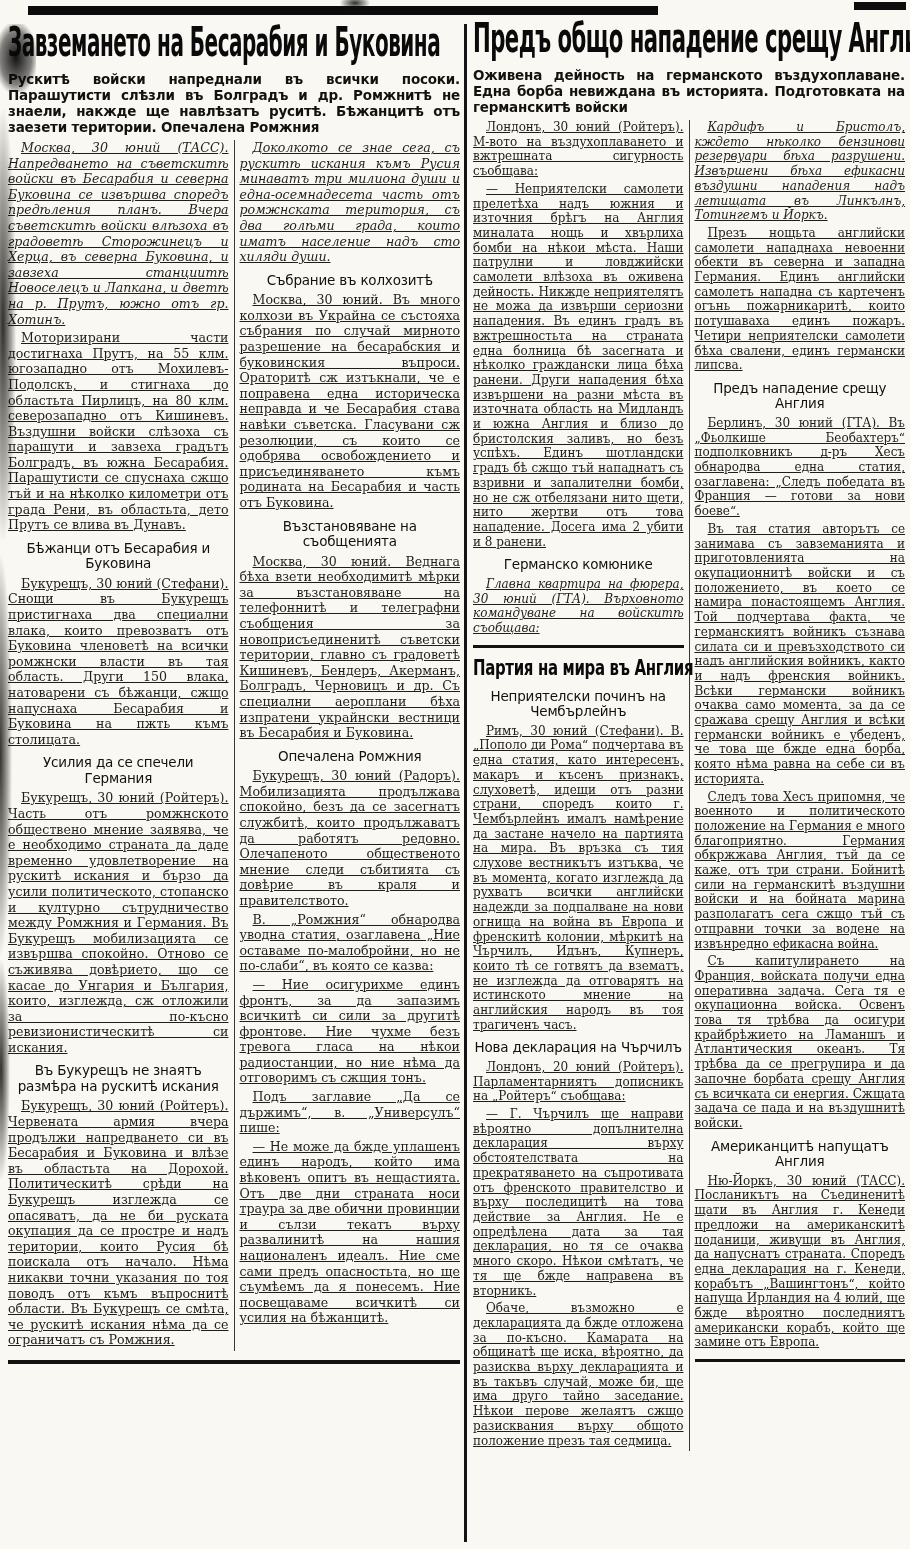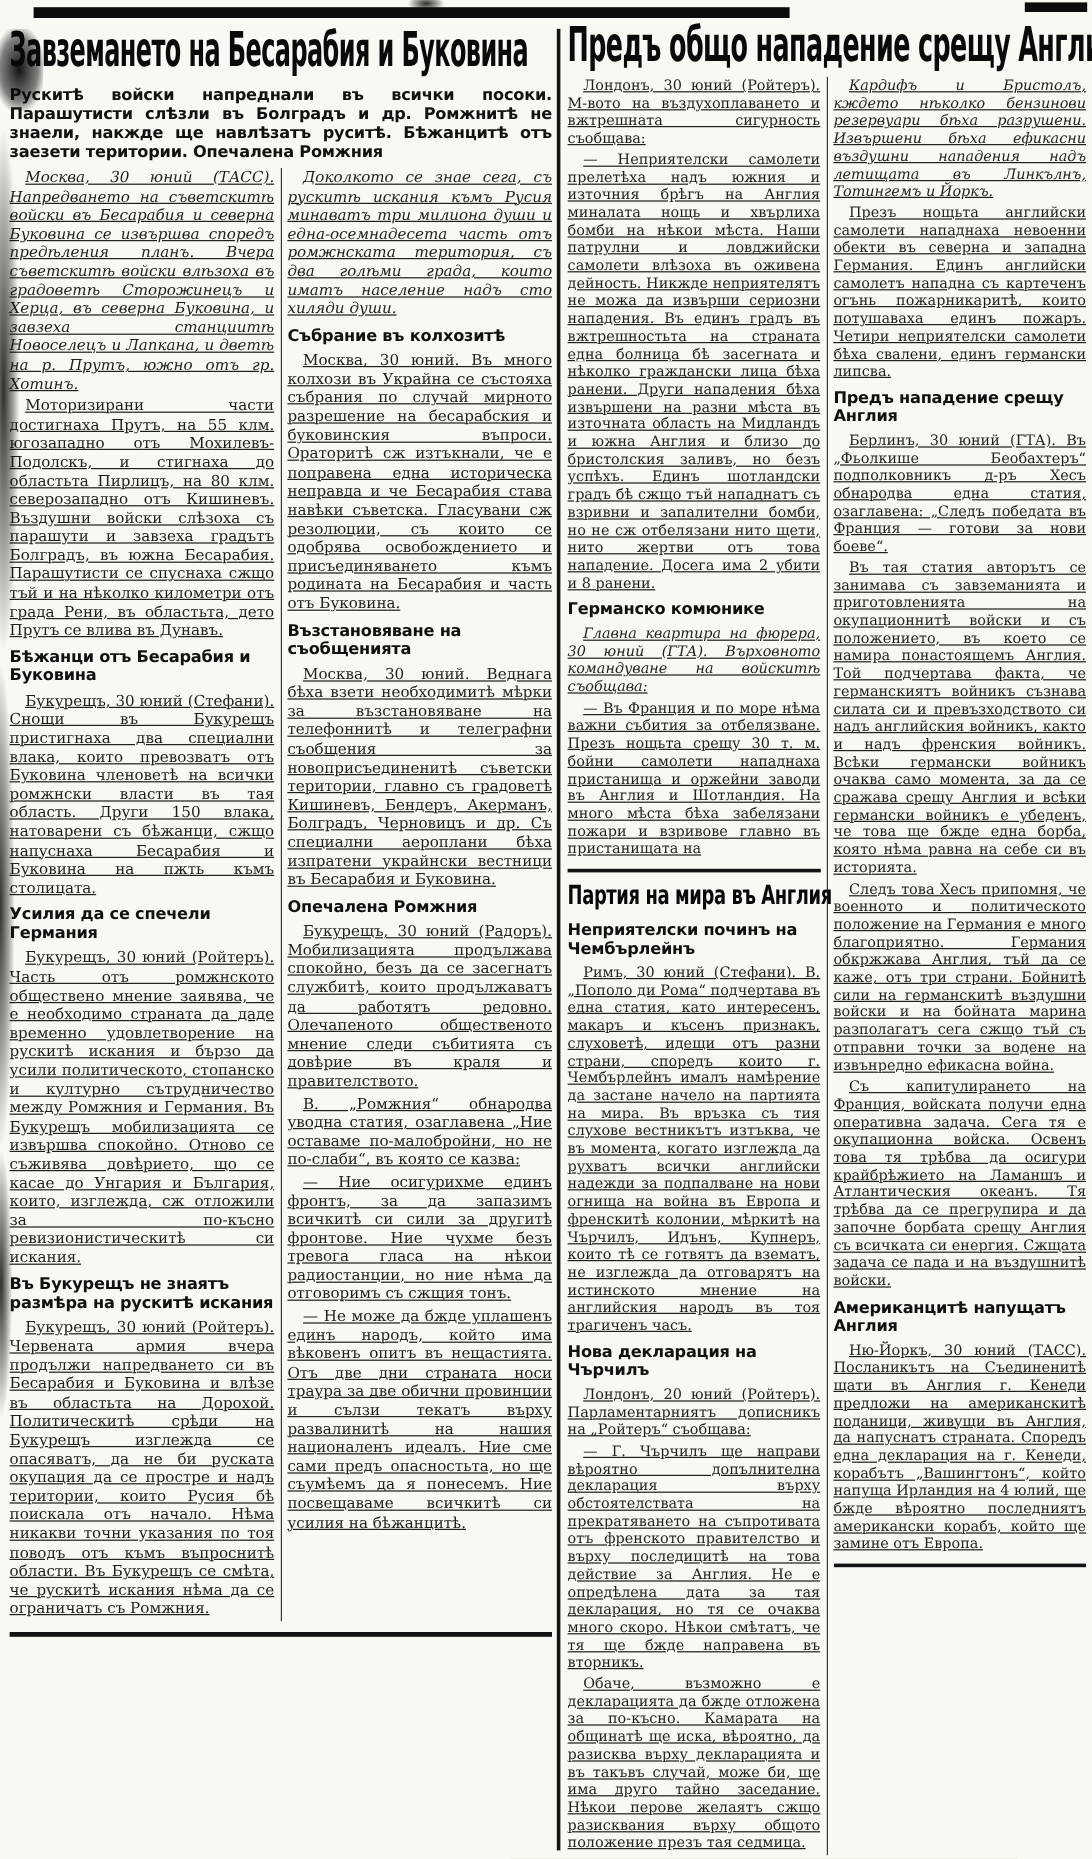--- a/index.html
+++ b/index.html
@@ -26,22 +26,22 @@
         letter-spacing:-.2px;}
   
   .cols{display:flex;align-items:stretch;}
   .col{flex:1 1 0;min-width:0;text-align:justify;}
   .left-sec .col{font-size:12.6px;line-height:15.6px;}
   .right-sec .col{font-size:12px;line-height:14.7px;}
   .colrule{width:1px;background:#3a3733;margin:0 5px;}
   .col p{margin:0 0 3px 0;}
   .col p.para{text-indent:13px;text-decoration:underline;}
   .col p.para.italic{font-style:italic;}
-  .col p.subhead{font-family:"DejaVu Sans",sans-serif;font-weight:bold;font-size:13.5px;
-                 line-height:15.5px;text-align:left;text-indent:0;margin:8px 0 4px 0;
+  .col p.subhead{font-family:"DejaVu Sans",sans-serif;font-weight:normal;font-size:13.5px;
+                 line-height:15.5px;text-align:center;text-indent:0;margin:8px 0 4px 0;
                  letter-spacing:-.2px;color:#131110;}
   .col .hrule{height:3px;background:#121212;margin:9px 0 7px 0;}
   .col h2.headline2{margin:4px 0 2px 0;height:26px;font-family:"DejaVu Sans",sans-serif;
                     font-weight:bold;color:#0a0a0a;}
   .h2-inner{display:inline-block;white-space:nowrap;font-size:22px;line-height:25px;
             transform:scaleX(.68);transform-origin:0 50%;letter-spacing:-.5px;}
   .endrule{height:4px;background:#121212;margin-top:9px;}
   
   .smudge{position:absolute;pointer-events:none;
           background:radial-gradient(ellipse at center,rgba(15,13,10,.85) 0%,rgba(15,13,10,.35) 45%,rgba(15,13,10,0) 72%);}
@@ -78,35 +78,36 @@
       <div class="col">
           <p class="para italic">Доколкото се знае сега, съ рускитѣ искания къмъ Русия минаватъ три милиона души и една-осемнадесета часть отъ ромжнската територия, съ два голѣми града, които иматъ население надъ сто хиляди души.</p>
           <p class="subhead">Събрание въ колхозитѣ</p>
           <p class="para">Москва, 30 юний. Въ много колхози въ Украйна се състояха събрания по случай мирното разрешение на бесарабския и буковинския въпроси. Ораторитѣ сж изтъкнали, че е поправена една историческа неправда и че Бесарабия става навѣки съветска. Гласувани сж резолюции, съ които се одобрява освобождението и присъединяването къмъ родината на Бесарабия и часть отъ Буковина.</p>
           <p class="subhead">Възстановяване на съобщенията</p>
           <p class="para">Москва, 30 юний. Веднага бѣха взети необходимитѣ мѣрки за възстановяване на телефоннитѣ и телеграфни съобщения за новоприсъединенитѣ съветски територии, главно съ градоветѣ Кишиневъ, Бендеръ, Акерманъ, Болградъ, Черновицъ и др. Съ специални аероплани бѣха изпратени украйнски вестници въ Бесарабия и Буковина.</p>
           <p class="subhead">Опечалена Ромжния</p>
           <p class="para">Букурещъ, 30 юний (Радоръ). Мобилизацията продължава спокойно, безъ да се засегнатъ службитѣ, които продължаватъ да работятъ редовно. Олечапеното общественото мнение следи събитията съ довѣрие въ краля и правителството.</p>
           <p class="para">В. „Ромжния“ обнародва уводна статия, озаглавена „Ние оставаме по-малобройни, но не по-слаби“, въ която се казва:</p>
           <p class="para">— Ние осигурихме единъ фронтъ, за да запазимъ всичкитѣ си сили за другитѣ фронтове. Ние чухме безъ тревога гласа на нѣкои радиостанции, но ние нѣма да отговоримъ съ сжщия тонъ.</p>
+          <p class="para">Подъ заглавие „Да се държимъ“, в. „Универсулъ“ пише:</p>
           <p class="para">— Не може да бжде уплашенъ единъ народъ, който има вѣковенъ опитъ въ нещастията. Отъ две дни страната носи траура за две обични провинции и сълзи текатъ върху развалинитѣ на нашия националенъ идеалъ. Ние сме сами предъ опасностьта, но ще съумѣемъ да я понесемъ. Ние посвещаваме всичкитѣ си усилия на бѣжанцитѣ.</p>
         </div>
     </div>
     <div class="endrule"></div>
   </section>
 
   <section class="right-sec">
     <h1 class="headline"><span class="hl-inner">Предъ общо нападение срещу Англия</span></h1>
+    <p class="deck">Оживена дейность на германското въздухоплаване. Една борба невиждана въ историята. Подготовката на германскитѣ войски</p>
     <div class="cols">
       <div class="col">
           <p class="para">Лондонъ, 30 юний (Ройтеръ). М-вото на въздухоплаването и вжтрешната сигурность съобщава:</p>
           <p class="para">— Неприятелски самолети прелетѣха надъ южния и източния брѣгъ на Англия миналата нощь и хвърлиха бомби на нѣкои мѣста. Наши патрулни и ловджийски самолети влѣзоха въ оживена дейность. Никжде неприятелятъ не можа да извърши сериозни нападения. Въ единъ градъ въ вжтрешностьта на страната една болница бѣ засегната и нѣколко граждански лица бѣха ранени. Други нападения бѣха извършени на разни мѣста въ източната область на Мидландъ и южна Англия и близо до бристолския заливъ, но безъ успѣхъ. Единъ шотландски градъ бѣ сжщо тъй нападнатъ съ взривни и запалителни бомби, но не сж отбелязани нито щети, нито жертви отъ това нападение. Досега има 2 убити и 8 ранени.</p>
           <p class="subhead">Германско комюнике</p>
           <p class="para italic">Главна квартира на фюрера, 30 юний (ГТА). Върховното командуване на войскитѣ съобщава:</p>
-          <p class="para">— Въ Франция и по море нѣма важни събития за отбелязване. Презъ нощьта срещу 30 т. м. бойни самолети нападнаха пристанища и оржейни заводи въ Англия и Шотландия. На много мѣста бѣха забелязани пожари и взривове главно въ пристанищата на</p>
           <div class="hrule"></div>
           <h2 class="headline2"><span class="h2-inner">Партия на мира въ Англия</span></h2>
           <p class="subhead">Неприятелски починъ на Чембърлейнъ</p>
           <p class="para">Римъ, 30 юний (Стефани). В. „Пополо ди Рома“ подчертава въ една статия, като интересенъ, макаръ и късенъ признакъ, слуховетѣ, идещи отъ разни страни, споредъ които г. Чембърлейнъ ималъ намѣрение да застане начело на партията на мира. Въ връзка съ тия слухове вестникътъ изтъква, че въ момента, когато изглежда да рухватъ всички английски надежди за подпалване на нови огнища на война въ Европа и френскитѣ колонии, мѣркитѣ на Чърчилъ, Идънъ, Купнеръ, които тѣ се готвятъ да взематъ, не изглежда да отговарятъ на истинското мнение на английския народъ въ тоя трагиченъ часъ.</p>
           <p class="subhead">Нова декларация на Чърчилъ</p>
           <p class="para">Лондонъ, 20 юний (Ройтеръ). Парламентарниятъ дописникъ на „Ройтеръ“ съобщава:</p>
           <p class="para">— Г. Чърчилъ ще направи вѣроятно допълнителна декларация върху обстоятелствата на прекратяването на съпротивата отъ френското правителство и върху последицитѣ на това действие за Англия. Не е опредѣлена дата за тая декларация, но тя се очаква много скоро. Нѣкои смѣтатъ, че тя ще бжде направена въ вторникъ.</p>
           <p class="para">Обаче, възможно е декларацията да бжде отложена за по-късно. Камарата на общинатѣ ще иска, вѣроятно, да разисква върху декларацията и въ такъвъ случай, може би, ще има друго тайно заседание. Нѣкои перове желаятъ сжщо разисквания върху общото положение презъ тая седмица.</p>
         </div>
       <div class="colrule"></div>

